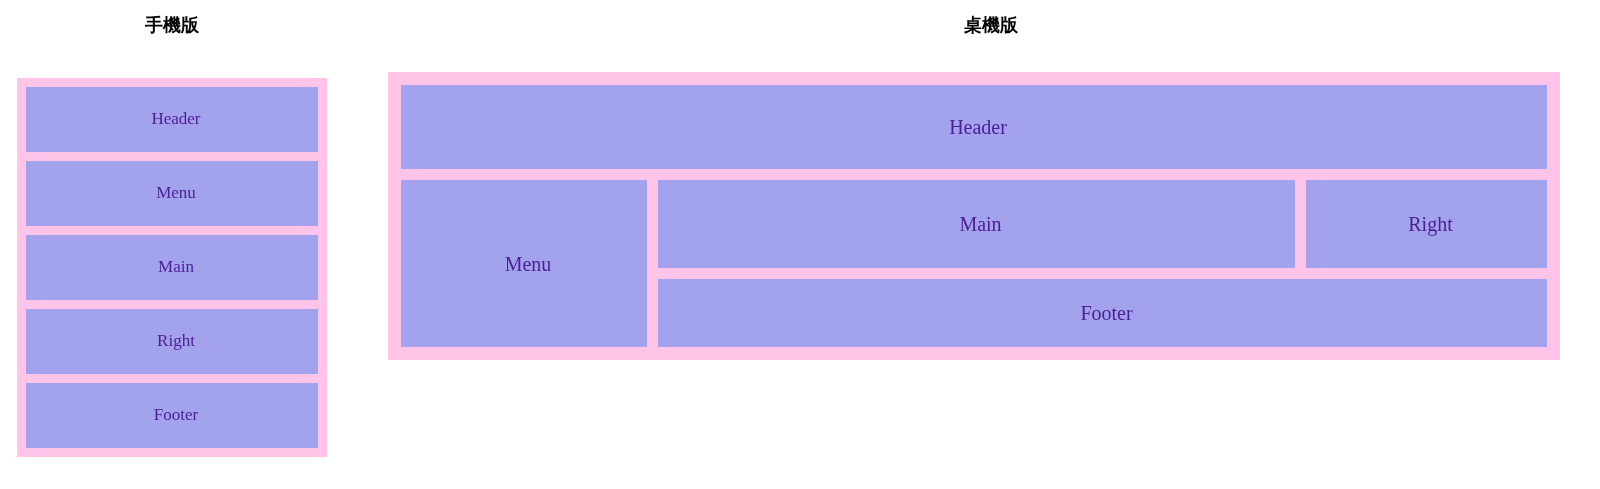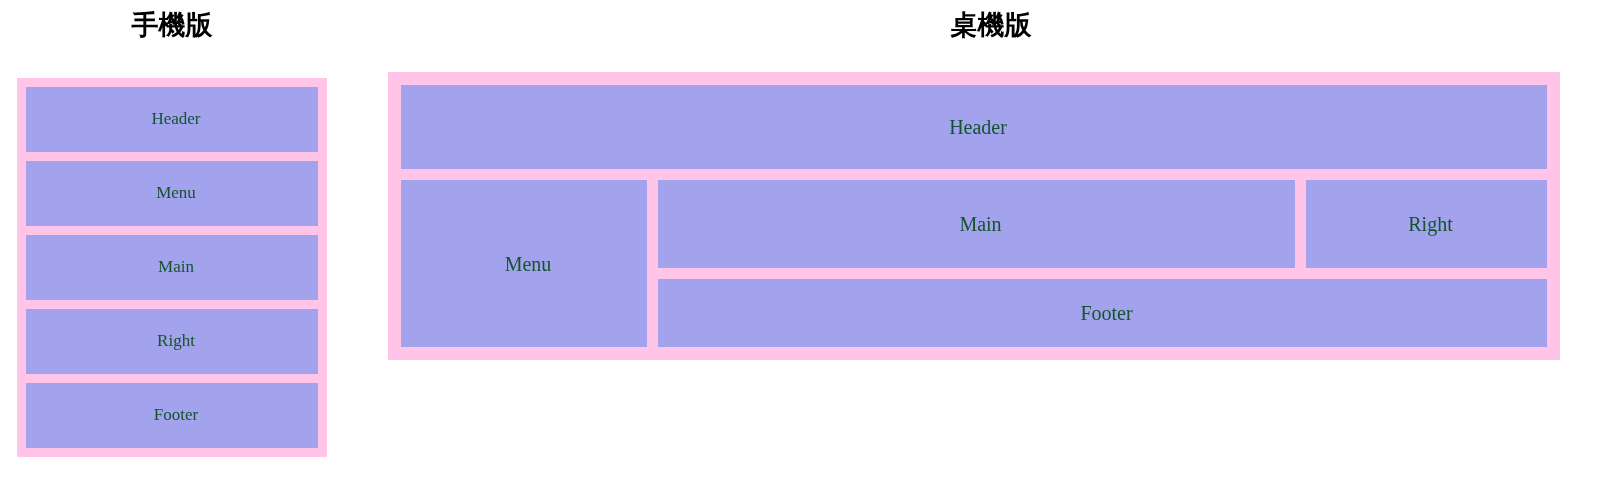--- a/index.html
+++ b/index.html
@@ -14,39 +14,39 @@
     font-family: "Liberation Serif", "DejaVu Serif", serif;
     overflow: hidden;
   }
 
   
   .title {
     position: absolute;
     top: 8px;
     font-family: "Liberation Sans", "DejaVu Sans", sans-serif;
     font-weight: bold;
-    font-size: 27px;
+    font-size: 18px;
     color: #000000;
     text-align: center;
     line-height: 34px;
     white-space: nowrap;
   }
   #title-mobile {
     left: 17px;
     width: 310px;
   }
   #title-desktop {
     left: 405px;
     width: 1172px;
   }
 
   
   .cell {
     background: #a3a3ed;
-    color: #14532d;
+    color: #4c1d95;
     display: flex;
     align-items: center;
     justify-content: center;
     font-size: 20px;
     line-height: 1.2;
     box-sizing: border-box;
     padding-left: 8px;
   }
 
   

